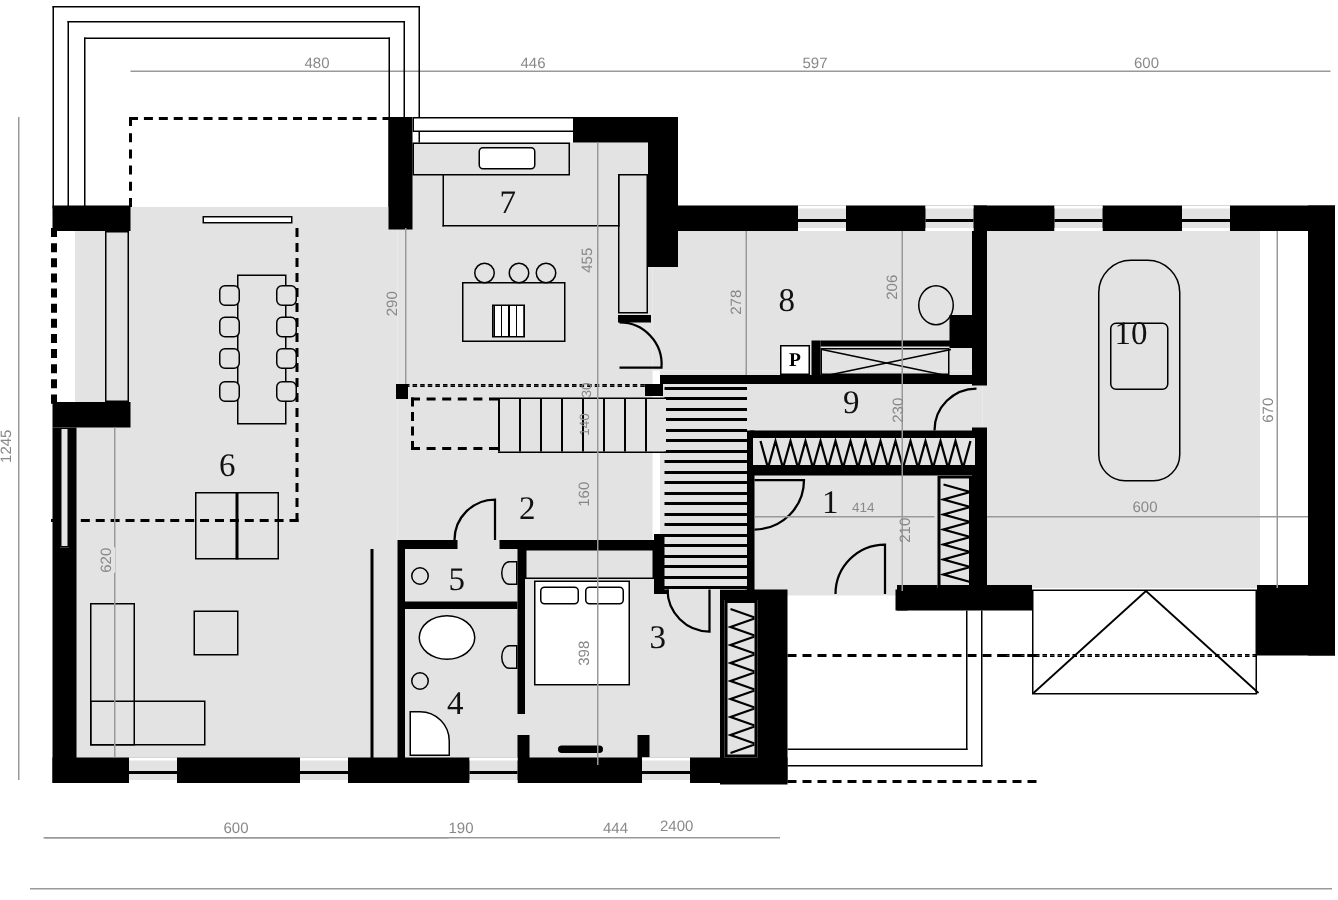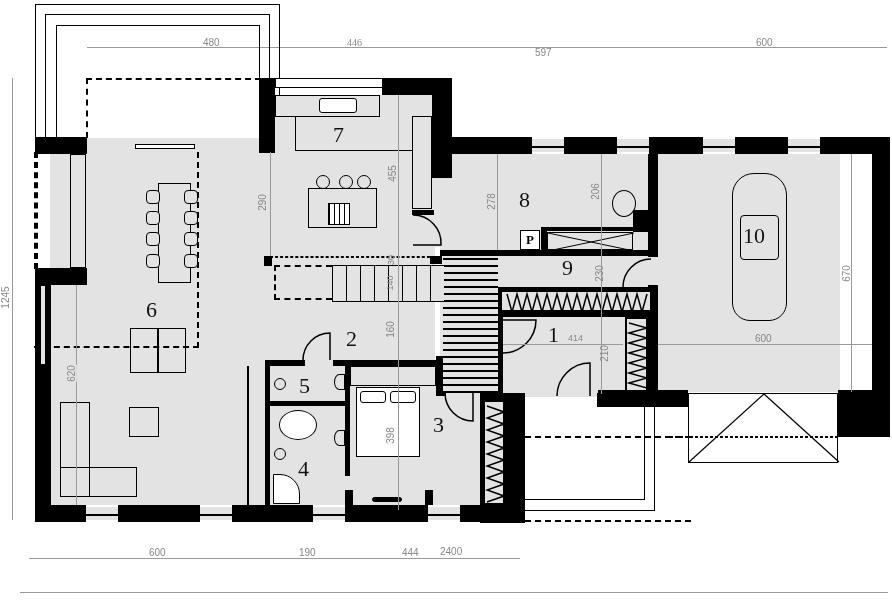--- a/index.html
+++ b/index.html
@@ -20,22 +20,22 @@
   .chair{position:absolute;width:14px;height:14px;border:1.5px solid #000;border-radius:4px;box-sizing:border-box;background:#e3e3e3;}
   .stool{position:absolute;width:14px;height:14px;border:1.5px solid #000;border-radius:50%;box-sizing:border-box;}
   svg{position:absolute;overflow:visible;}
 </style>
 </head>
 <body>
 
 <div>
   <div class="dimline" style="left:87px;top:47px;width:800px;height:1px;"></div>
   <div class="dimtext" style="left:163px;top:37px;margin-left:40px;">480</div>
-  <div class="dimtext" style="left:347px;top:37px;font-family:Liberation Serif, serif;">446</div>
-  <div class="dimtext" style="left:535px;top:37px;margin-top:10px;">597</div>
+  <div class="dimtext" style="left:347px;top:37px;">446</div>
+  <div class="dimtext" style="left:535px;top:37px;">597</div>
   <div class="dimtext" style="left:756px;top:37px;">600</div>
 </div>
 
 <div class="dimline" style="left:12px;top:78px;width:1px;height:442px;"></div>
 <div class="dimtext vtext" style="left:-6px;top:292px;">1245</div>
 
 <div class="line" style="left:35px;top:4px;width:245px;height:135px;border-bottom:none;"></div>
 <div class="line" style="left:45px;top:14px;width:225px;height:125px;border-bottom:none;"></div>
 <div class="line" style="left:56px;top:25px;width:204px;height:114px;border-bottom:none;"></div>
 <div class="dash" style="left:86px;top:78px;width:175px;height:60px;border-right:none;border-bottom:none;"></div>
@@ -197,21 +197,21 @@
 <div class="line" style="left:372px;top:497px;width:30px;height:5px;border-radius:3px;background:#000;"></div>
 <div class="line" style="left:279px;top:410px;width:38px;height:30px;border-radius:50%;background:#fff;"></div>
 <div class="line" style="left:273px;top:474px;width:27px;height:30px;border-radius:0 20px 0 0;background:#fff;"></div>
 <div class="line" style="left:274px;top:378px;width:12px;height:12px;border-radius:50%;"></div>
 <div class="line" style="left:274px;top:448px;width:12px;height:12px;border-radius:50%;"></div>
 <div class="line" style="left:334px;top:374px;width:11px;height:16px;border-radius:50% 0 0 50%;"></div>
 <div class="line" style="left:334px;top:430px;width:11px;height:16px;border-radius:50% 0 0 50%;"></div>
 
 <div class="line" style="left:732px;top:173px;width:55px;height:148px;border-radius:22px 22px 18px 18px;background:#e3e3e3;"></div>
 <div class="line" style="left:740px;top:215px;width:39px;height:45px;border-radius:4px;"></div>
-<div class="room" style="left:743px;top:223px;">10</div>
+<div class="room" style="left:743px;top:209px;">10</div>
 <div class="line" style="left:688px;top:393px;width:150px;height:70px;background:#fff;">
   <svg width="150" height="70">
       <line x1="0" y1="68" x2="75" y2="0" stroke="#000" stroke-width="1.2"></line>
       <line x1="150" y1="68" x2="75" y2="0" stroke="#000" stroke-width="1.2"></line>
     </svg>
 </div>
 
 <div class="line" style="left:525px;top:407px;width:120px;height:93px;border-left:none;border-top:none;"></div>
 <div class="line" style="left:525px;top:407px;width:130px;height:104px;border-left:none;border-top:none;"></div>
 <div class="dash" style="left:525px;top:436px;width:166px;height:86px;border-left:none;border-top:2px dashed #000;border-right:none;"></div>

